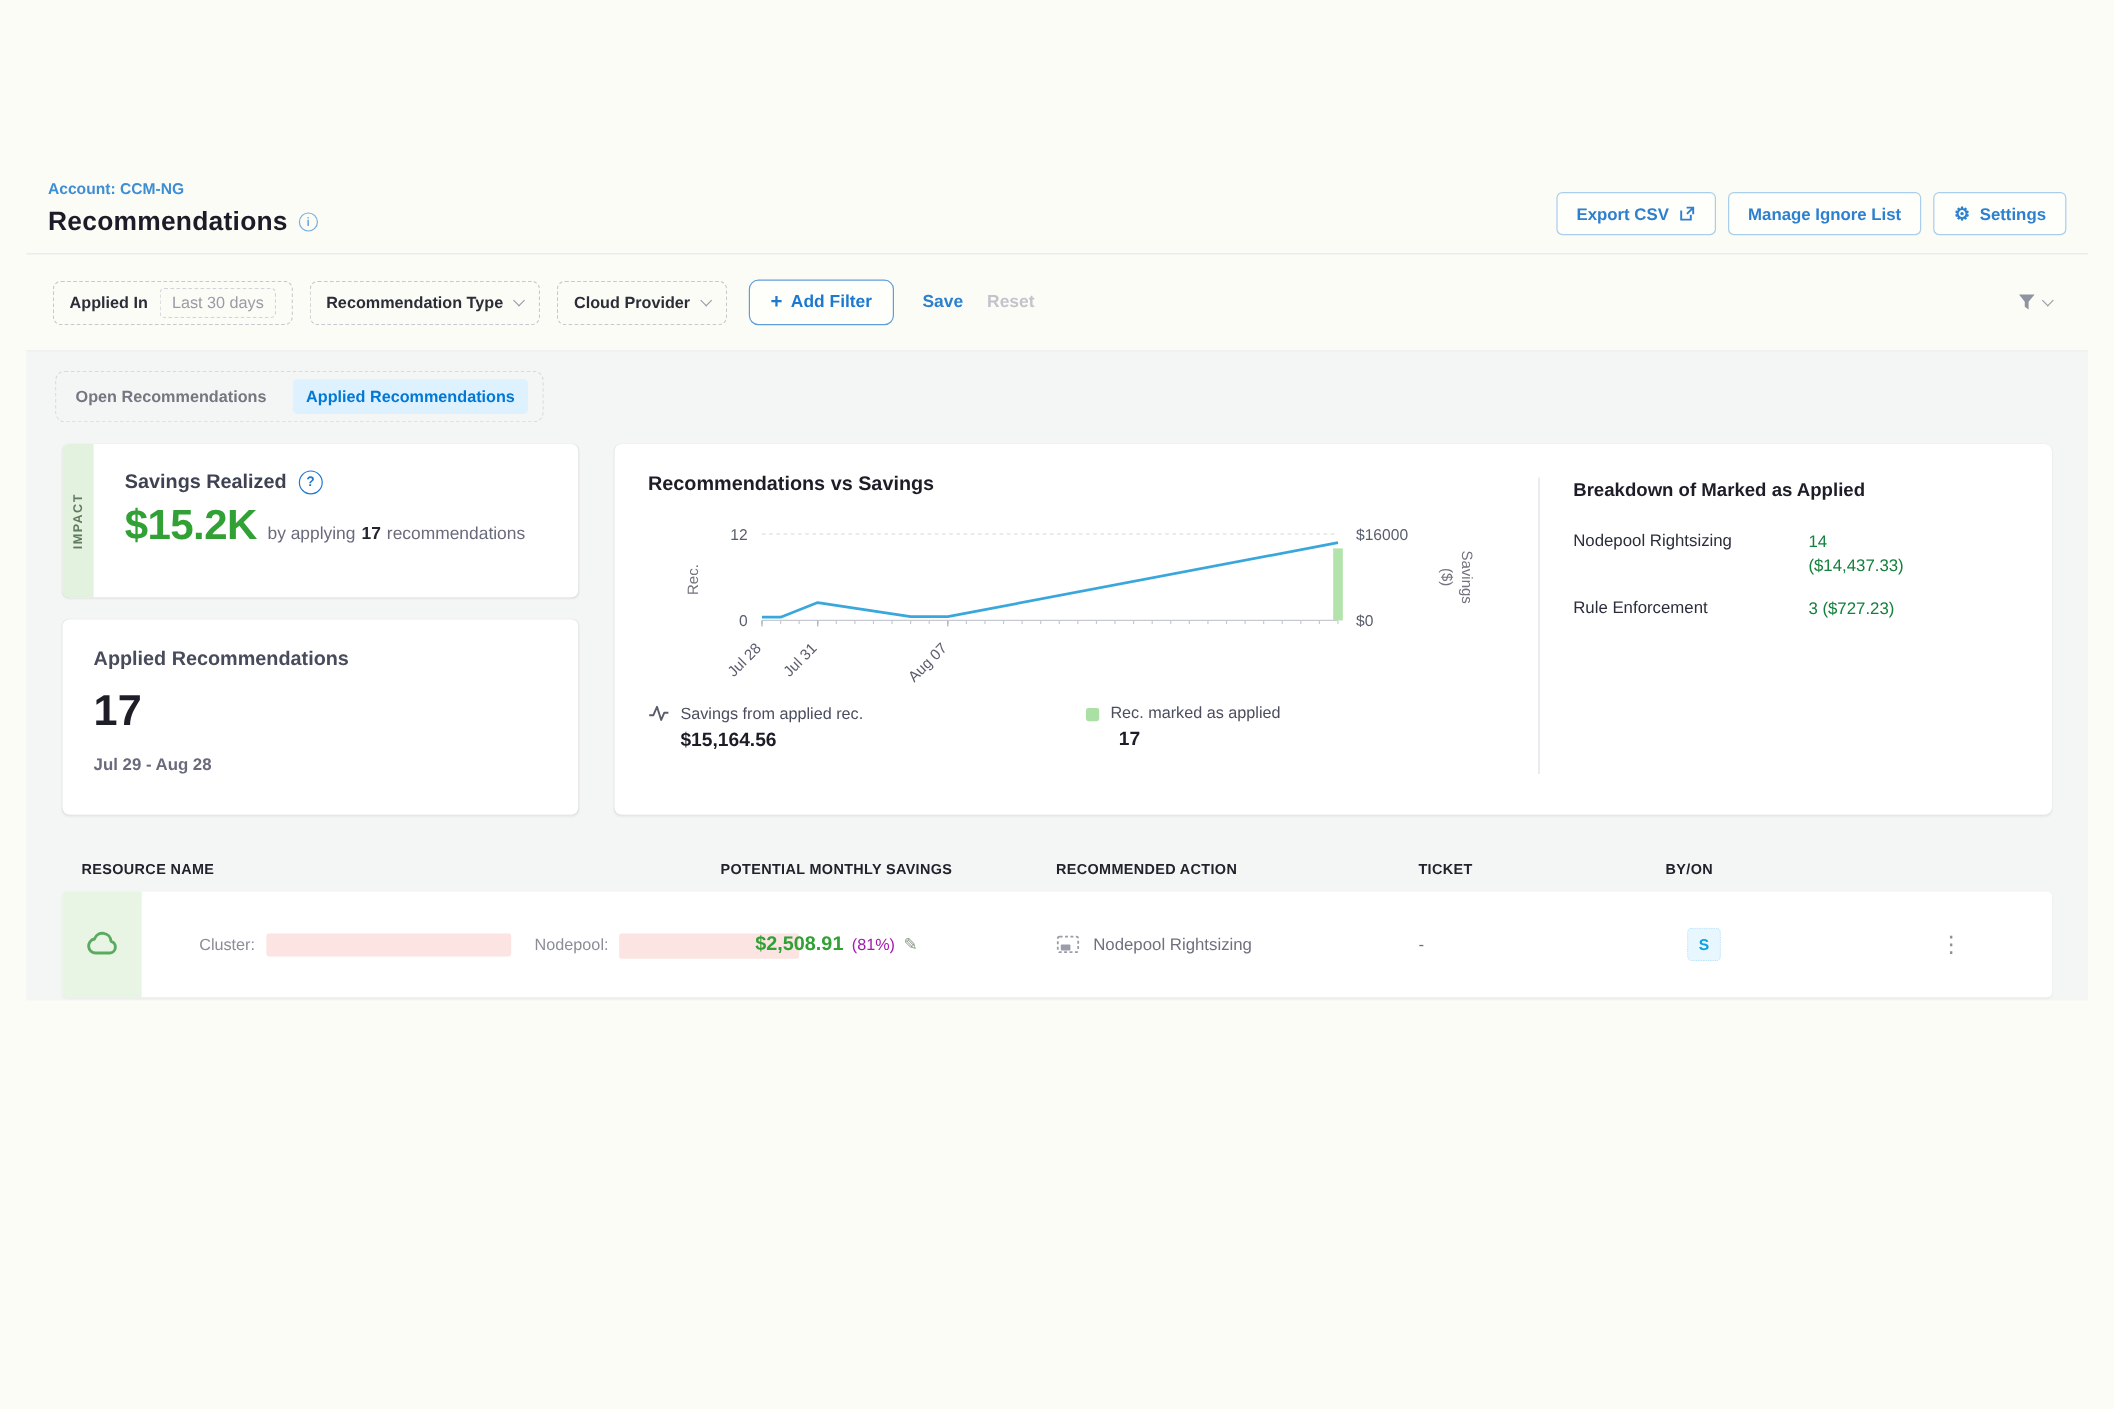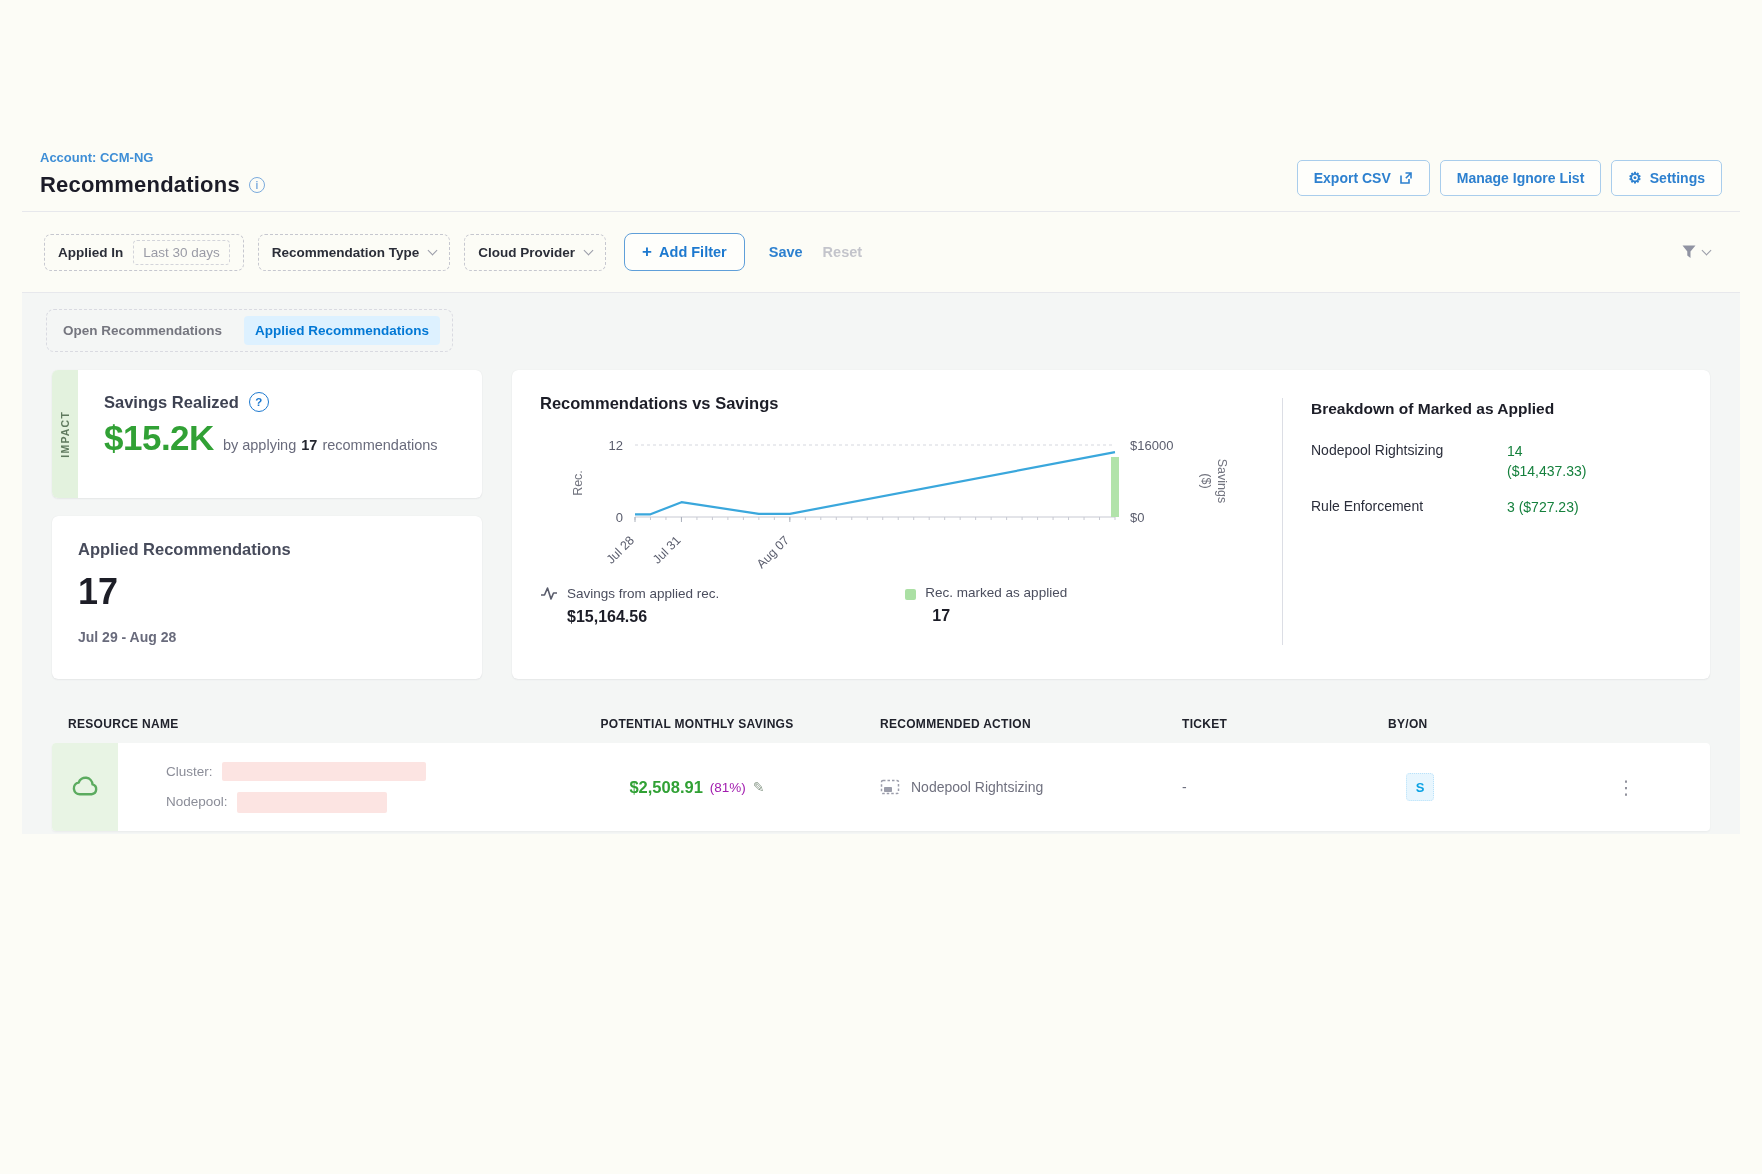--- a/index.html
+++ b/index.html
@@ -99,21 +99,21 @@
   .th-resource { padding-left:16px; }
   .th-savings { text-align:center; }
   .th-action { padding-left:58px; }
   .th-ticket { padding-left:70px; }
   .th-byon { padding-left:86px; }
   .t-row { margin-top:4px; height:88px; background:#ffffff; border-radius:4px;
     box-shadow:0 1px 2px rgba(40,41,61,.05); cursor:pointer; }
   .cell-resource { display:flex; align-items:center; height:100%; }
   .res-strip { width:66px; height:100%; background:#e8f4e4; border-radius:4px 0 0 4px;
     display:flex; align-items:center; justify-content:center; flex:none; }
-  .res-names { margin-left:48px; display:flex; flex-direction:column; gap:9px; }
+  .res-names { margin-left:48px; display:flex; flex-direction:row; gap:20px; }
   .res-line { display:flex; align-items:center; gap:9px; font-size:13.5px; color:#8b8d98; }
   .redact { background:#fce4e2; border-radius:2px; }
   .redact.cluster { width:204px; height:19px; }
   .redact.nodepool { width:150px; height:21px; margin-top:2px; }
   .cell-savings { display:flex; align-items:center; justify-content:center; gap:7px; }
   .savings-amt { font-size:16.5px; font-weight:700; color:#31a135; }
   .savings-pct { font-size:13.5px; color:#a21caf; }
   .pencil { font-size:14px; color:#8a9a8a; cursor:pointer; }
   .cell-action { display:flex; align-items:center; gap:11px; padding-left:58px; font-size:14px; color:#70717f; }
   .cell-ticket { padding-left:70px; font-size:14px; color:#6f7180; }

